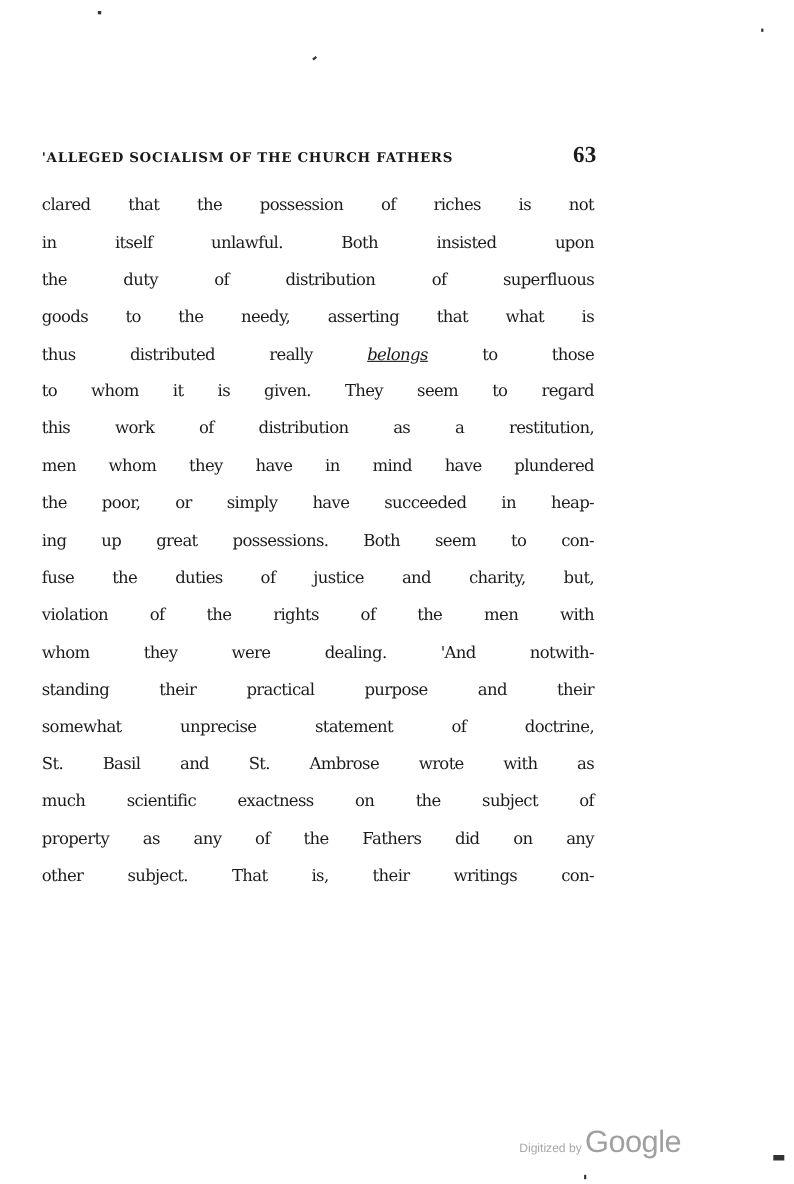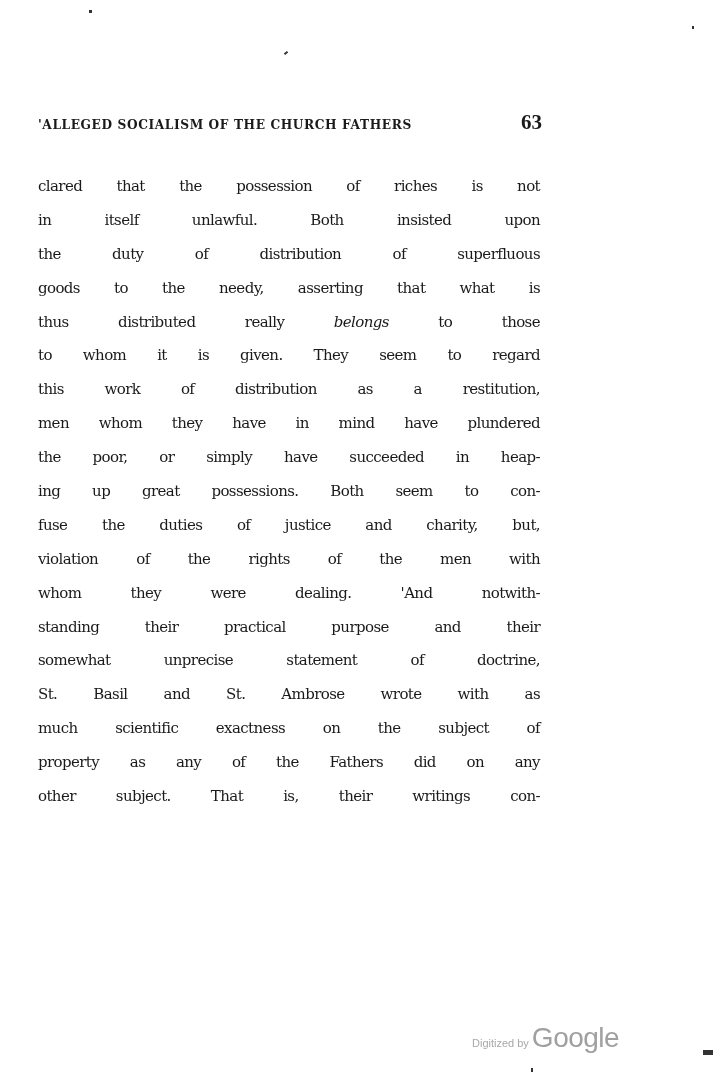--- a/index.html
+++ b/index.html
@@ -20,21 +20,21 @@
       width: 722px;
       height: 1076px;
     }
     .speck {
       position: absolute;
       background: #333;
     }
     .running-head {
       position: absolute;
       left: 38px;
-      top: 110px;
+      top: 128px;
       width: 504px;
       height: 28px;
       display: flex;
       justify-content: space-between;
       align-items: baseline;
     }
     .running-title {
       font-family: "DejaVu Serif", serif;
       font-weight: bold;
       font-size: 12.2px;
@@ -63,20 +63,21 @@
       text-align: justify;
       text-align-last: justify;
       white-space: nowrap;
       height: 33.9px;
     }
     .line.last {
       text-align-last: justify;
     }
     .line .it {
       font-style: italic;
+      text-decoration: underline;
     }
     .watermark {
       position: absolute;
       left: 472px;
       top: 1022px;
       display: flex;
       align-items: baseline;
       color: #a8a8a8;
     }
     .wm-small {

